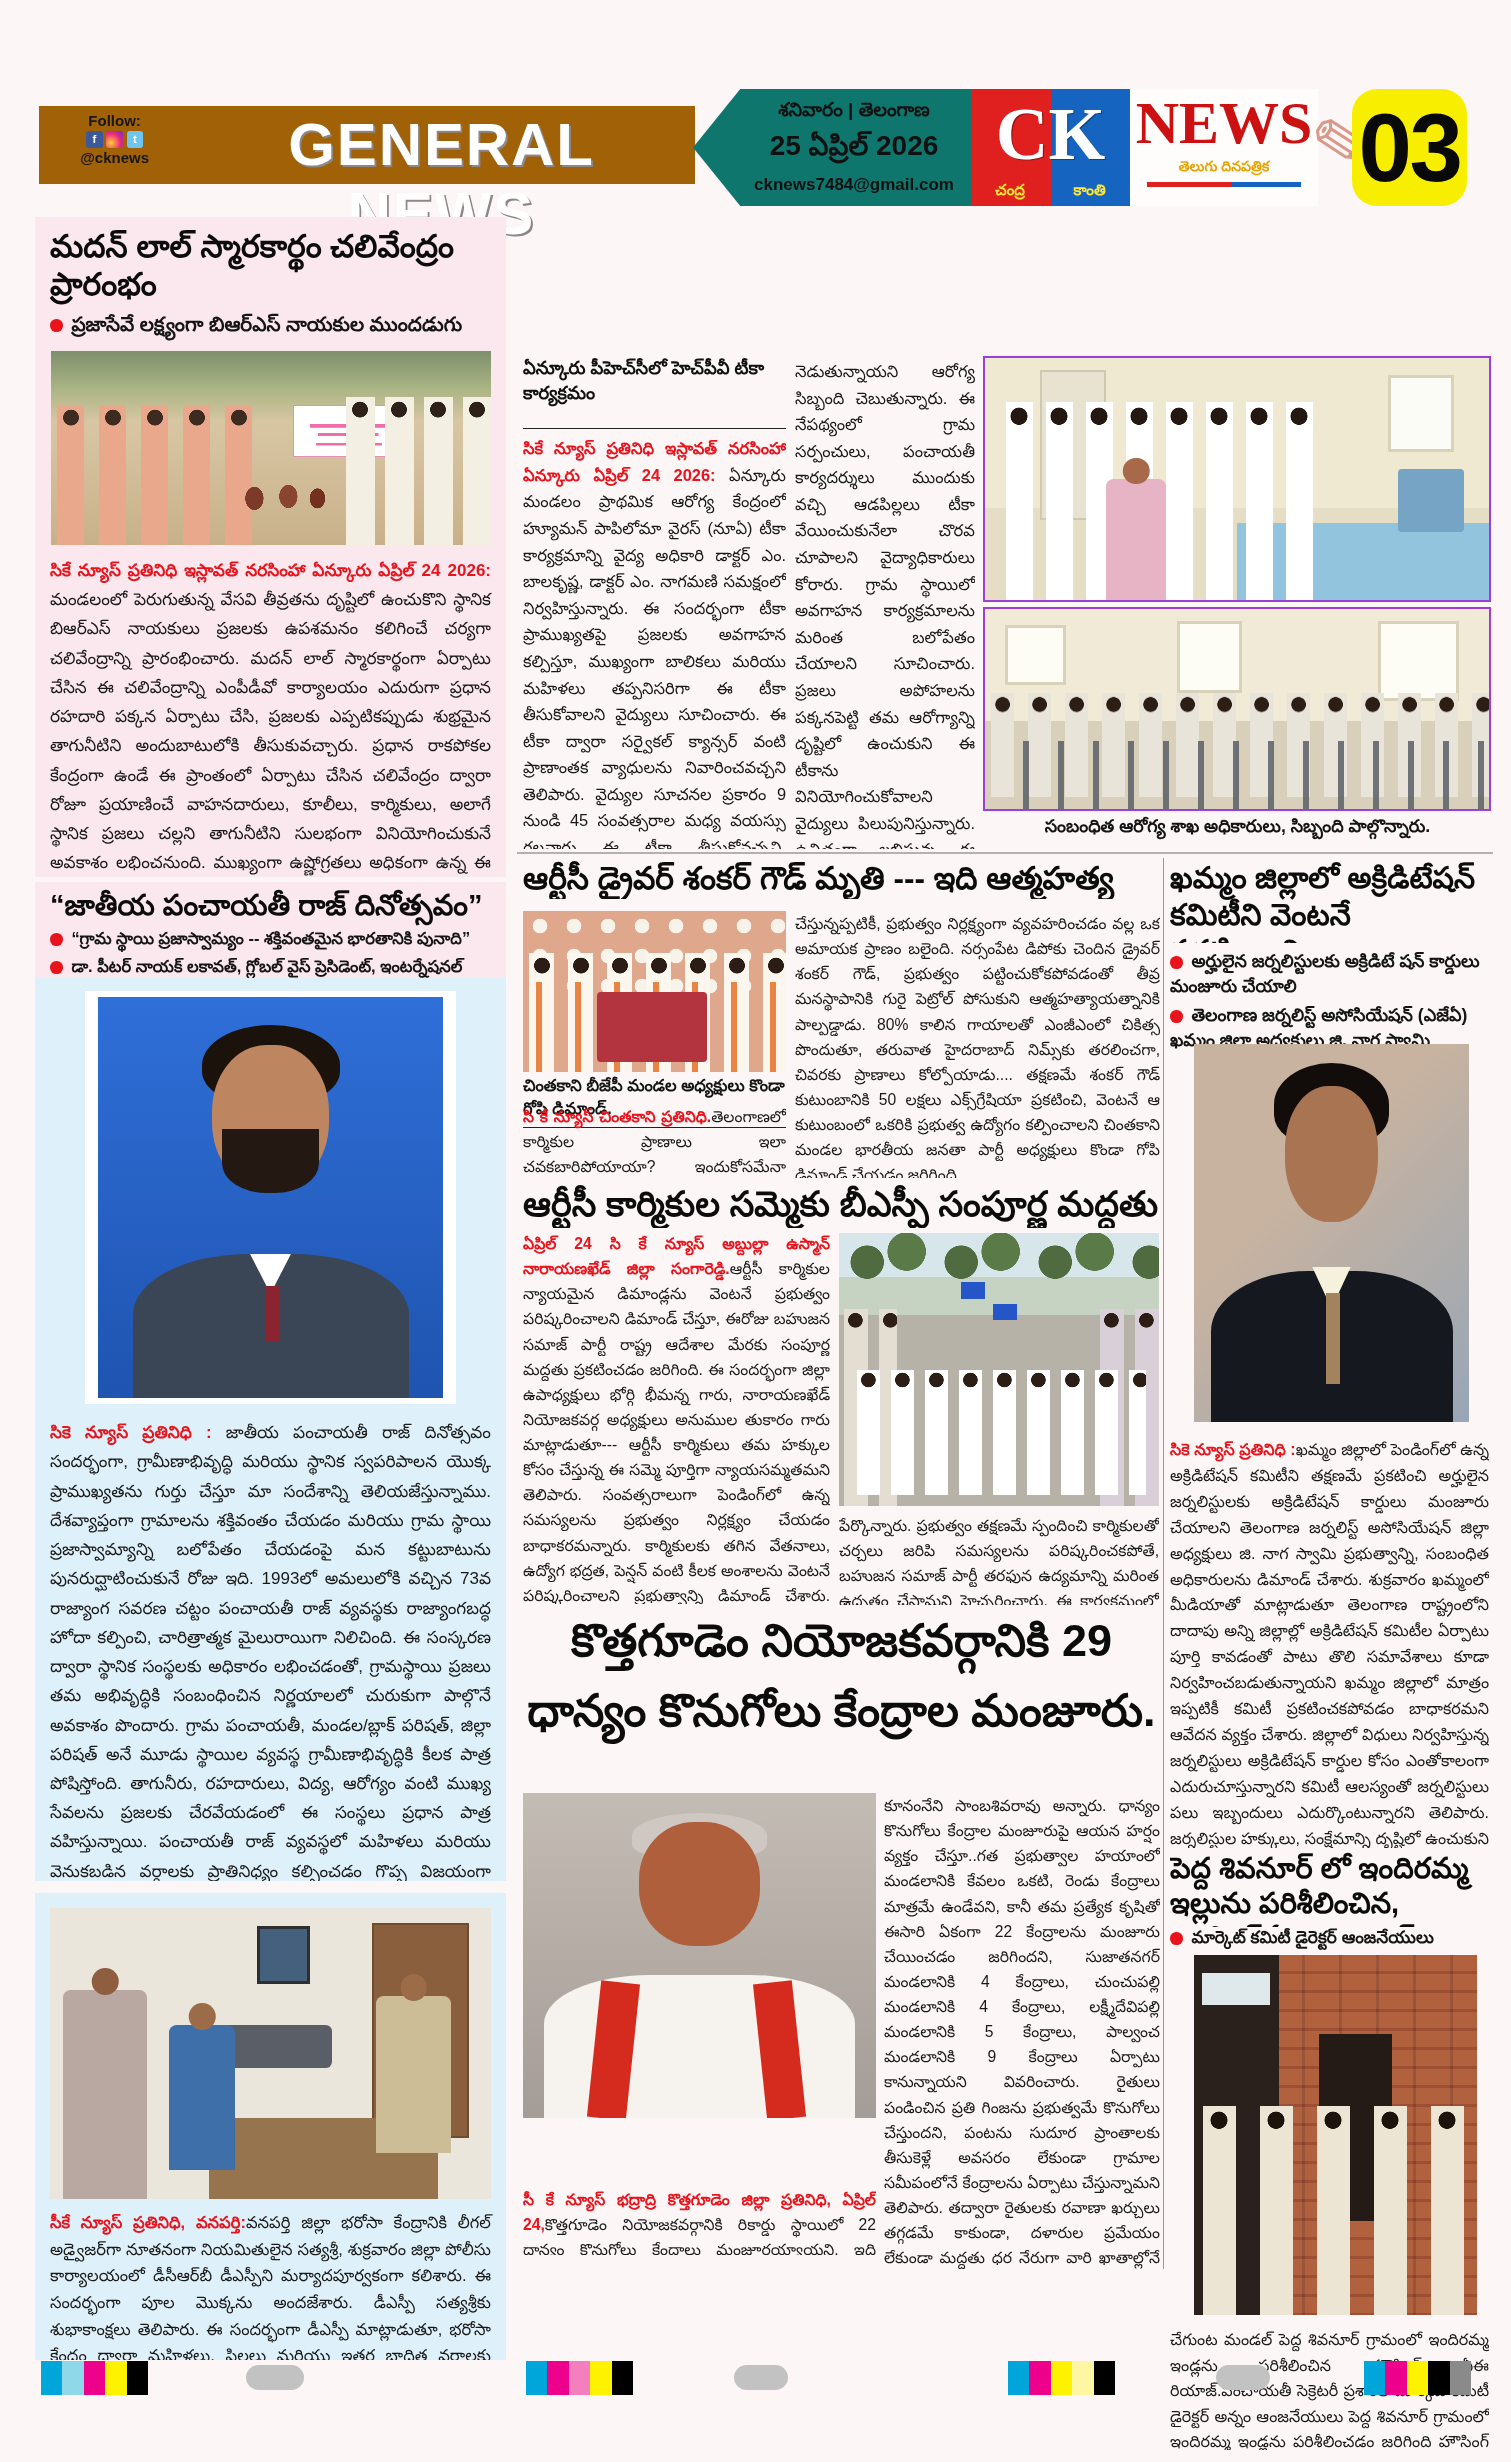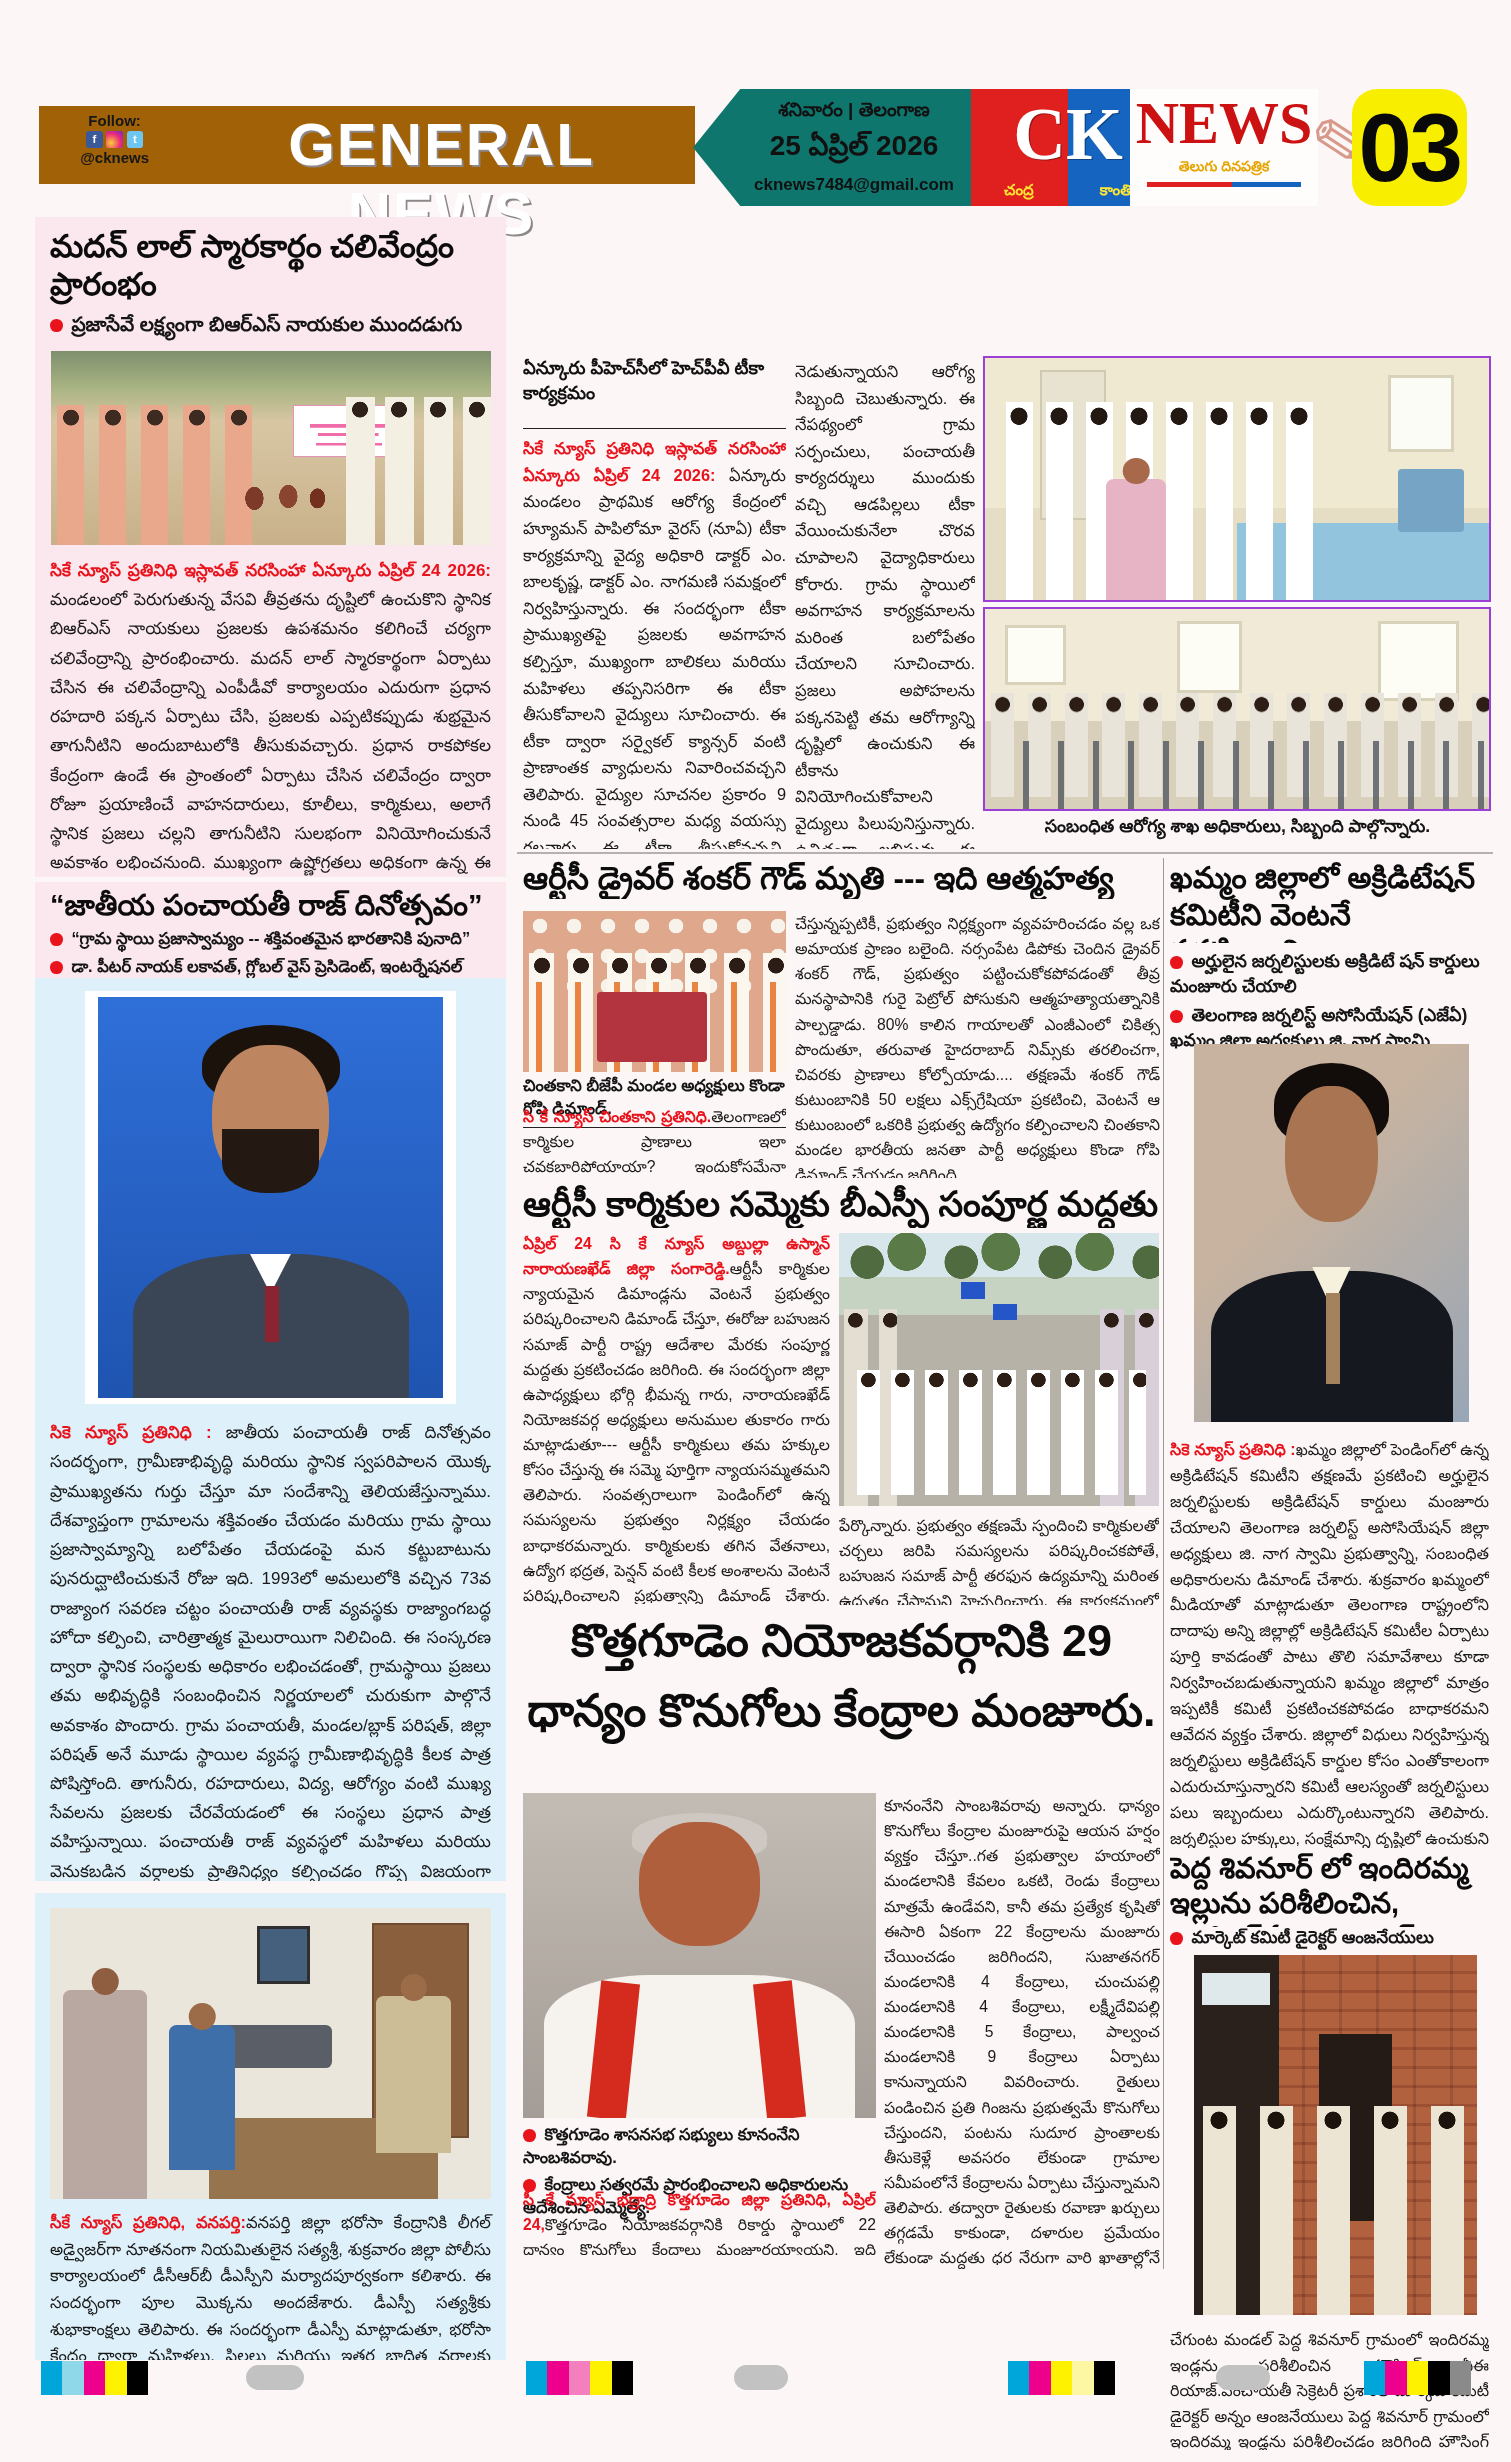--- a/index.html
+++ b/index.html
@@ -12,21 +12,21 @@
   .soc{display:inline-block;width:16.4px;height:16.4px;border-radius:3.1px;vertical-align:middle;margin:1.3px 1.9px;line-height:16.4px;color:#fff;font-size:11.3px;font-weight:bold;text-align:center;}
   .soc.fb{background:#3b5998;}
   .soc.ig{background:radial-gradient(circle at 30% 70%, #f9ce34, #ee2a7b 55%, #6228d7);}
   .soc.tw{background:#6ec6f0;}
   .gen-title{position:absolute;left:157px;top:3.8px;width:491px;text-align:center;color:#ffffff;font-size:60px;font-weight:800;letter-spacing:1.9px;text-shadow:1.9px 1.9px 0 #89называ;text-shadow:1.9px 1.9px 0 #8d8789;}
   .hdr-arrow{position:absolute;left:693px;top:89px;width:278px;height:117px;background:#0f766e;
     clip-path:polygon(0 50%,17% 0,100% 0,100% 100%,17% 100%);color:#111;text-align:center;}
   .hdr-arrow .l1{margin:10px 0 0 44px;font-size:19px;font-weight:bold;}
   .hdr-arrow .l2{margin:5px 0 0 44px;font-size:28px;font-weight:800;}
   .hdr-arrow .l3{margin:6.3px 0 0 44px;font-size:17px;font-weight:bold;}
-  .hdr-logo{position:absolute;left:971px;top:89px;width:159px;height:117px;background:linear-gradient(90deg,#e01f1f 0 50%,#1565c0 50% 100%);padding-left:35px;}
+  .hdr-logo{position:absolute;left:971px;top:89px;width:159px;height:117px;background:linear-gradient(90deg,#e01f1f 0 50%,#1565c0 50% 100%);}
   .logo-ck{position:absolute;left:0;top:3.8px;width:100%;text-align:center;color:#fff;font-family:"Liberation Serif",serif;font-size:73px;font-weight:bold;text-shadow:1.3px 1.3px 0 #00000055;}
   .logo-script{position:absolute;left:0;bottom:3.8px;width:100%;display:flex;justify-content:space-around;color:#ffe733;font-size:15px;font-weight:bold;}
   .hdr-news{position:absolute;left:1130px;top:89px;width:188px;height:117px;background:#fffdfb;text-align:center;}
   .news-word{font-family:"Liberation Serif",serif;color:#cb1111;font-size:60px;font-weight:800;line-height:1.05;margin-top:2.5px;}
   .news-tagline{color:#e5a400;font-size:14px;font-weight:bold;margin-top:3.8px;}
   .news-underline{margin:3.8px auto 0;width:82%;height:5px;background:linear-gradient(90deg,#e01f1f 0 55%,#1565c0 55% 100%);}
   .hdr-pencil{position:absolute;left:1312px;top:100px;font-size:76px;color:#d79a8a;transform:rotate(-12deg);}
   .hdr-page{position:absolute;left:1352px;top:89px;width:115px;height:117px;background:#f8ef00;text-align:center;border-radius:25px;}
   .hdr-page span{font-size:96px;font-weight:800;color:#090909;line-height:117px;letter-spacing:-2.5px;}
 
@@ -370,24 +370,20 @@
   </div>
 
   <div class="art h-lg" id="kg-headline">కొత్తగూడెం నియోజకవర్గానికి 29 ధాన్యం కొనుగోలు కేంద్రాల మంజూరు.</div>
   <div class="photo" id="ph-cpi">
     <div class="torso"></div>
     <div class="hair"></div>
     <div class="head"></div>
     <div class="scarfL"></div>
     <div class="scarfR"></div>
   </div>
-  <div id="kg-bullets">
-    <span class="b-line">కొత్తగూడెం శాసనసభ సభ్యులు కూనంనేని సాంబశివరావు.</span>
-    <span class="b-line">కేంద్రాలు సత్వరమే ప్రారంభించాలని అధికారులను ఆదేశించిన ఎమ్మెల్యే.</span>
-  </div>
   <div class="art" id="kg-left">
     <div class="body-txt"><span class="lead">సీ కే న్యూస్ భద్రాద్రి కొత్తగూడెం జిల్లా ప్రతినిధి, ఏప్రిల్ 24,</span><span>కొత్తగూడెం నియోజకవర్గానికి రికార్డు స్థాయిలో 22 ధాన్యం కొనుగోలు కేంద్రాలు మంజూరయ్యాయని, ఇది నియోజకవర్గ రైతాంగానికి ఎంతో శుభపరిణామమని ఎమ్మెల్యే</span></div>
   </div>
   <div class="art" id="kg-right">
     <div class="body-txt">కూనంనేని సాంబశివరావు అన్నారు. ధాన్యం కొనుగోలు కేంద్రాల మంజూరుపై ఆయన హర్షం వ్యక్తం చేస్తూ..గత ప్రభుత్వాల హయాంలో మండలానికి కేవలం ఒకటి, రెండు కేంద్రాలు మాత్రమే ఉండేవని, కానీ తమ ప్రత్యేక కృషితో ఈసారి ఏకంగా 22 కేంద్రాలను మంజూరు చేయించడం జరిగిందని, సుజాతనగర్ మండలానికి 4 కేంద్రాలు, చుంచుపల్లి మండలానికి 4 కేంద్రాలు, లక్ష్మీదేవిపల్లి మండలానికి 5 కేంద్రాలు, పాల్వంచ మండలానికి 9 కేంద్రాలు ఏర్పాటు కానున్నాయని వివరించారు. రైతులు పండించిన ప్రతి గింజను ప్రభుత్వమే కొనుగోలు చేస్తుందని, పంటను సుదూర ప్రాంతాలకు తీసుకెళ్లే అవసరం లేకుండా గ్రామాల సమీపంలోనే కేంద్రాలను ఏర్పాటు చేస్తున్నామని తెలిపారు. తద్వారా రైతులకు రవాణా ఖర్చులు తగ్గడమే కాకుండా, దళారుల ప్రమేయం లేకుండా మద్దతు ధర నేరుగా వారి ఖాతాల్లోనే జమ అవుతుందని ధీమా వ్యక్తం చేశారు. గతంలో ఎన్నడూ లేని విధంగా అత్యధిక సంఖ్యలో కేంద్రాలు రావడం వల్ల ధాన్యం సేకరణ ప్రక్రియ వేగవంతం అవుతుందని, ఎక్కడా జాప్యం జరగకుండా ముందస్తు ప్రణాళికలు సిద్ధం చేశామని పేర్కొన్నారు. రైతులు ఈ అవకాశాన్ని సద్వినియోగం చేసుకోవాలని, నియోజకవర్గ అభివృద్ధికి, రైతుల మేలుకు ఎల్లప్పుడూ కట్టుబడి ఉంటానని ఆయన ఈ సందర్భంగా స్పష్టం చేశారు, సంబంధిత అధికారులు యుద్ధప్రాతిపదికన కొనుగోలు కేంద్రాలు ఏర్పాటు చేసి రైతులకు అందుబాటులోకి తేవాలని ఆదేశించారు.</div>
   </div>
 
   <div class="art h-lg" id="kh-headline">ఖమ్మం జిల్లాలో అక్రిడిటేషన్ కమిటీని వెంటనే ప్రకటించాలి</div>
   <div id="kh-bullets">
     <span class="b-line">అర్హులైన జర్నలిస్టులకు అక్రిడిటే షన్ కార్డులు మంజూరు చేయాలి</span>

